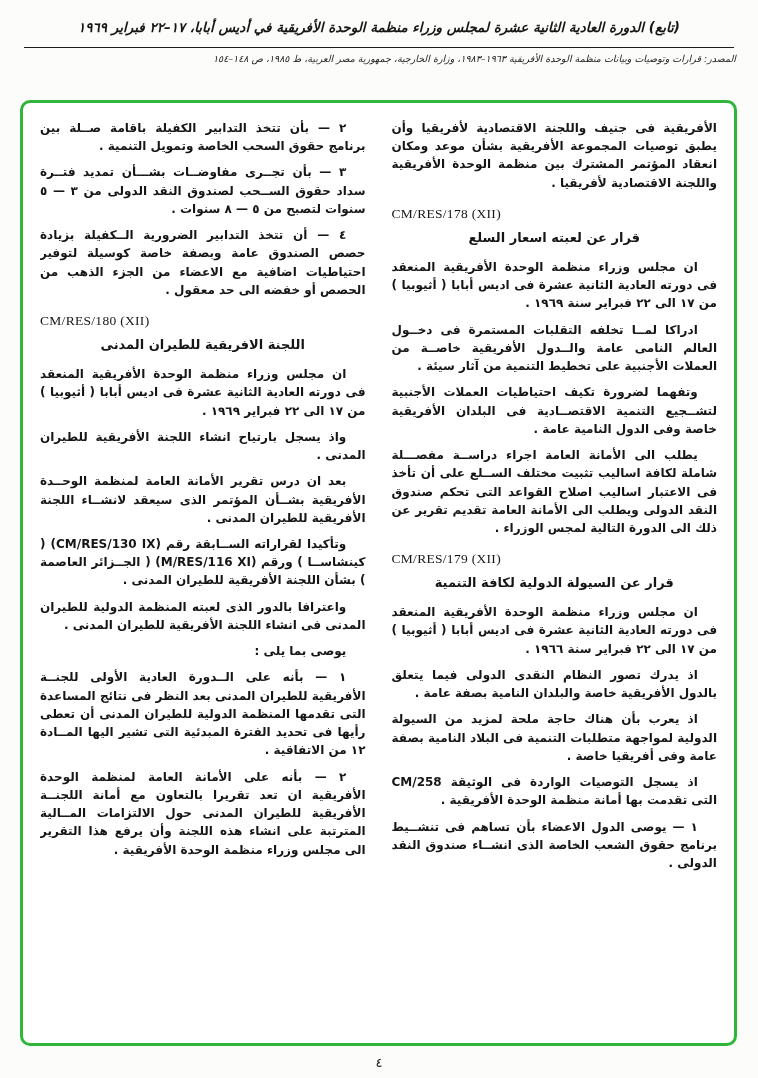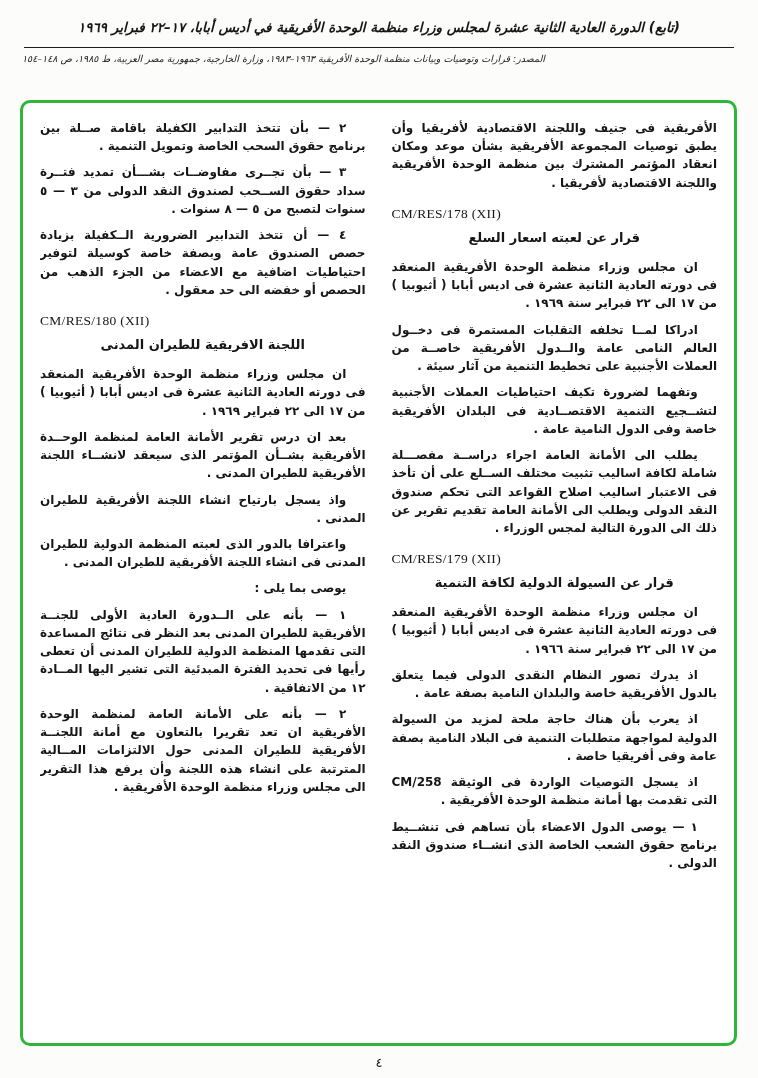--- a/index.html
+++ b/index.html
@@ -9,21 +9,21 @@
     color:#161616;
     font-family:"DejaVu Sans", sans-serif;
     position:relative;
     overflow:hidden;
   }
   .header { padding:18px 22px 0; direction:rtl;font-style:italic; }
   .header-title {
     font-size:13.5px; font-weight:bold; text-align:center; line-height:1.45;
   }
   .header-rule { border-top:1.5px solid #1d1d1d; margin:9px 2px 5px; }
-  .header-source { font-size:9.5px; text-align:left; color:#222; }
+  .header-source { font-size:9.5px; text-align:right; color:#222; }
   .frame {
     position:absolute; top:100px; left:20px; width:717px; bottom:32px;
     border:3.5px solid #2fb53a; border-radius:10px;
     padding:16px 17px; background:#fff;
   }
   .cols { display:flex; direction:rtl; gap:26px; height:100%; overflow:hidden; }
   .col { flex:1; direction:rtl; }
   .para {
     font-size:12px; line-height:1.52; text-align:justify;
     text-indent:1.6em; margin-bottom:8px;font-weight:bold;
@@ -71,22 +71,23 @@
       <p class="para">١ — يوصى الدول الاعضاء بأن تساهم فى تنشــيط برنامج حقوق الشعب الخاصة الذى انشــاء صندوق النقد الدولى .</p>
     </section>
 
     <section class="col">
       <p class="para">٢ — بأن تتخذ التدابير الكفيلة باقامة صــلة بين برنامج حقوق السحب الخاصة وتمويل التنمية .</p>
       <p class="para">٣ — بأن تجــرى مفاوضــات بشـــأن تمديد فتــرة سداد حقوق الســحب لصندوق النقد الدولى من ٣ — ٥ سنوات لتصبح من ٥ — ٨ سنوات .</p>
       <p class="para">٤ — أن تتخذ التدابير الضرورية الــكفيلة بزيادة حصص الصندوق عامة وبصفة خاصة كوسيلة لتوفير احتياطيات اضافية مع الاعضاء من الجزء الذهب من الحصص أو خفضه الى حد معقول .</p>
       <div class="doc-code">CM/RES/180 (XII)</div>
       <h2 class="res-title">اللجنة الافريقية للطيران المدنى</h2>
       <p class="para">ان مجلس وزراء منظمة الوحدة الأفريقية المنعقد فى دورته العادية الثانية عشرة فى اديس أبابا ( أثيوبيا ) من ١٧ الى ٢٢ فبراير ١٩٦٩ .</p>
+      <p class="para">واذ يسجل بارتياح انشاء اللجنة الأفريقية للطيران المدنى .</p>
       <p class="para">بعد ان درس تقرير الأمانة العامة لمنظمة الوحــدة الأفريقية بشــأن المؤتمر الذى سيعقد لانشــاء اللجنة الأفريقية للطيران المدنى .</p>
-      <p class="para">واذ يسجل بارتياح انشاء اللجنة الأفريقية للطيران المدنى .</p>
+      <p class="para">وتأكيدا لقراراته الســابقة رقم (CM/RES/130 IX) ( كينشاســا ) ورقم (M/RES/116 XI) ( الجــزائر العاصمة ) بشأن اللجنة الأفريقية للطيران المدنى .</p>
       <p class="para">واعترافا بالدور الذى لعبته المنظمة الدولية للطيران المدنى فى انشاء اللجنة الأفريقية للطيران المدنى .</p>
       <p class="para">يوصى بما يلى :</p>
       <p class="para">١ — بأنه على الــدورة العادية الأولى للجنــة الأفريقية للطيران المدنى بعد النظر فى نتائج المساعدة التى تقدمها المنظمة الدولية للطيران المدنى أن تعطى رأيها فى تحديد الفترة المبدئية التى تشير اليها المــادة ١٢ من الاتفاقية .</p>
       <p class="para">٢ — بأنه على الأمانة العامة لمنظمة الوحدة الأفريقية ان تعد تقريرا بالتعاون مع أمانة اللجنــة الأفريقية للطيران المدنى حول الالتزامات المــالية المترتبة على انشاء هذه اللجنة وأن يرفع هذا التقرير الى مجلس وزراء منظمة الوحدة الأفريقية .</p>
     </section>
 
   </div>
 </main>
 
 <footer class="page-number">٤</footer>

